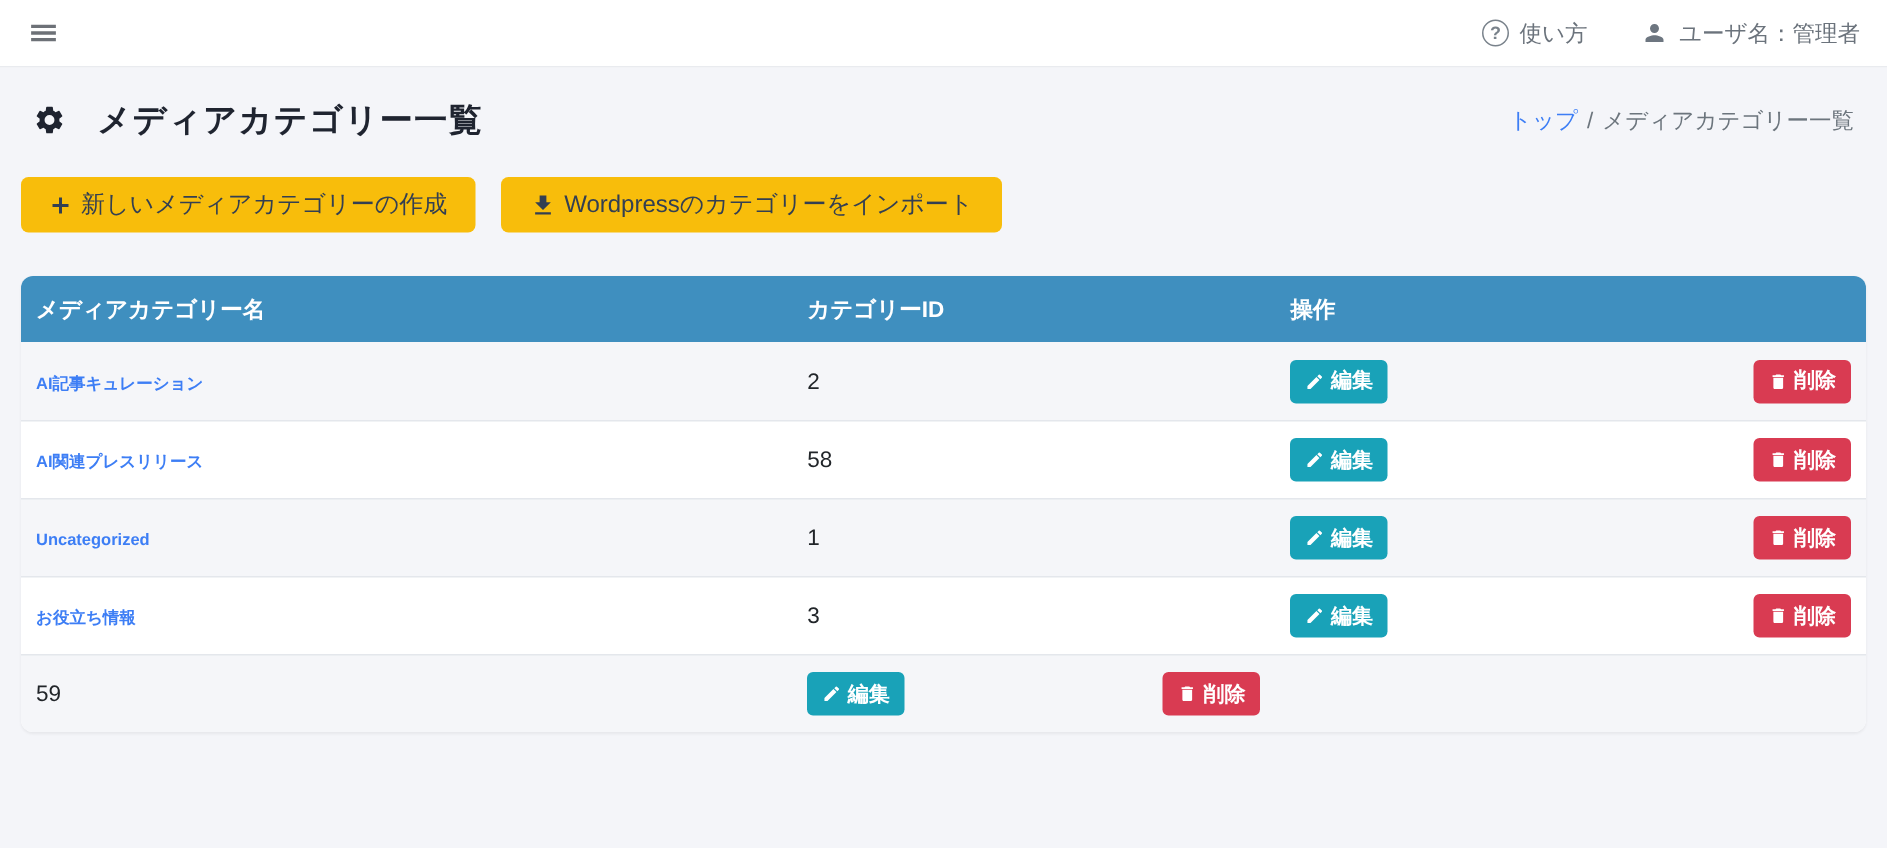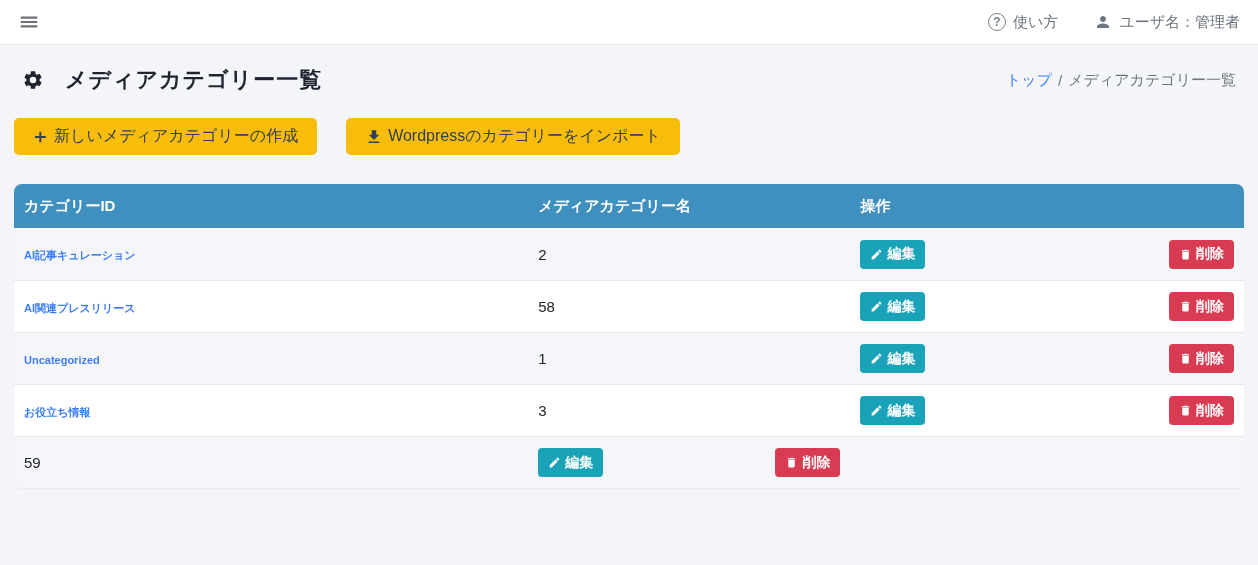--- a/index.html
+++ b/index.html
@@ -38,21 +38,21 @@
   .nav-icon svg{fill:#6d7680;display:block;}
   
   .content{padding:0 14px;}
   .page-header{display:flex;align-items:center;padding:20px 8px 0 8px;text-align:center;}
   .gear{display:flex;align-items:center;}
   .gear svg{fill:#1f2430;}
   .page-title{font-size:22px;font-weight:bold;color:#1f2430;margin-left:21px;letter-spacing:1px;}
   .breadcrumb{margin-left:auto;font-size:15px;color:#6c757d;display:flex;align-items:center;gap:6px;}
   .breadcrumb a{color:var(--link);text-decoration:none;cursor:pointer;}
   
-  .actions{display:flex;gap:29px;margin-top:23px;padding-left:0;}
+  .actions{display:flex;gap:17px;margin-top:23px;padding-left:0;}
   .btn-warning{
     background:var(--warning);color:var(--warning-text);
     border:none;border-radius:5px;height:37px;padding:0 19px;
     font-size:16px;font-family:inherit;
     display:inline-flex;align-items:center;gap:5px;cursor:pointer;
   }
   .btn-warning svg{fill:var(--warning-text);}
   
   .table-card{
     margin-top:29px;border-radius:8px;overflow:hidden;
@@ -134,22 +134,22 @@
     <button class="btn-warning">
       <svg width="18" height="18" viewBox="0 0 24 24">
         <path d="M5 20h14v-2H5v2zm14-11h-4V3H9v6H5l7 7 7-7z"></path>
       </svg>
       <span>Wordpressのカテゴリーをインポート</span>
     </button>
   </div>
 
   <div class="table-card">
     <div class="thead">
+      <div class="cell">メディアカテゴリー名</div>
       <div class="cell">カテゴリーID</div>
-      <div class="cell">メディアカテゴリー名</div>
       <div class="cell">操作</div>
     </div>
     <div>
   <div class="trow striped">
     <div class="cell">
       <a class="cat-link">AI記事キュレーション</a>
     </div>
     <div class="cell">2</div>
     <div class="cell cell-actions">
       <button class="btn-sm btn-edit">

